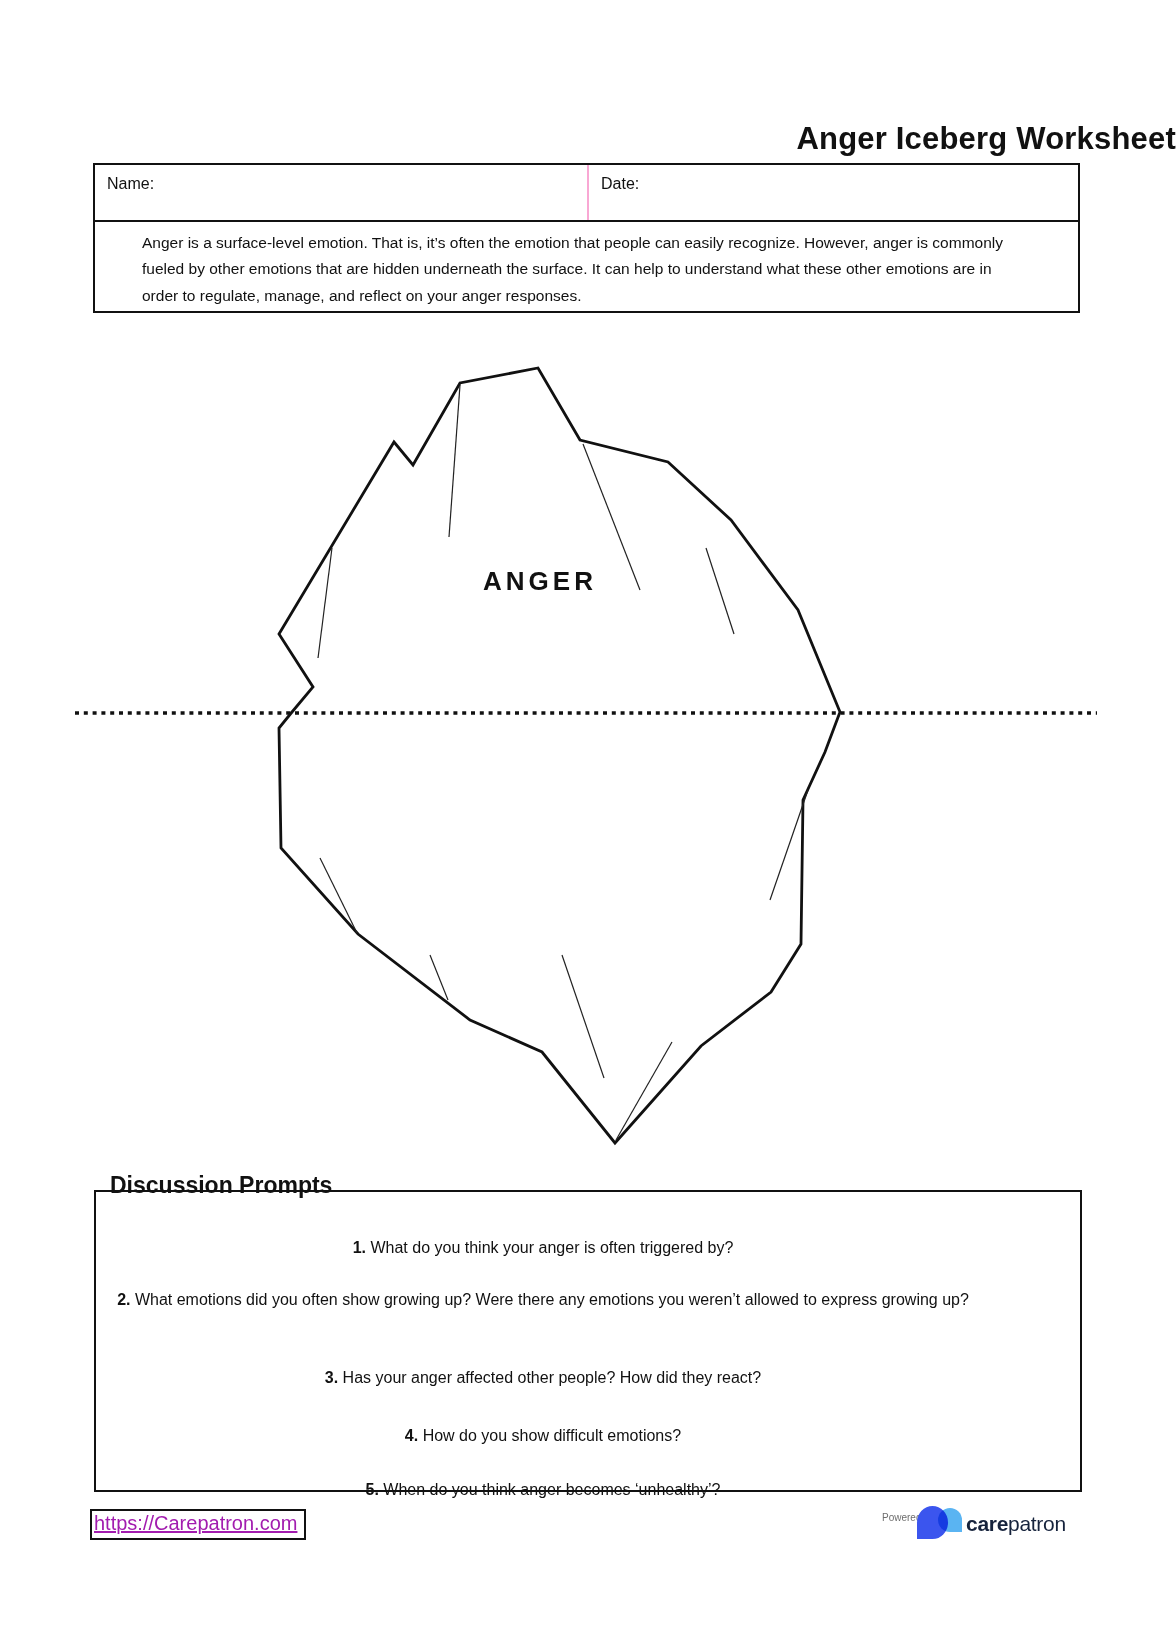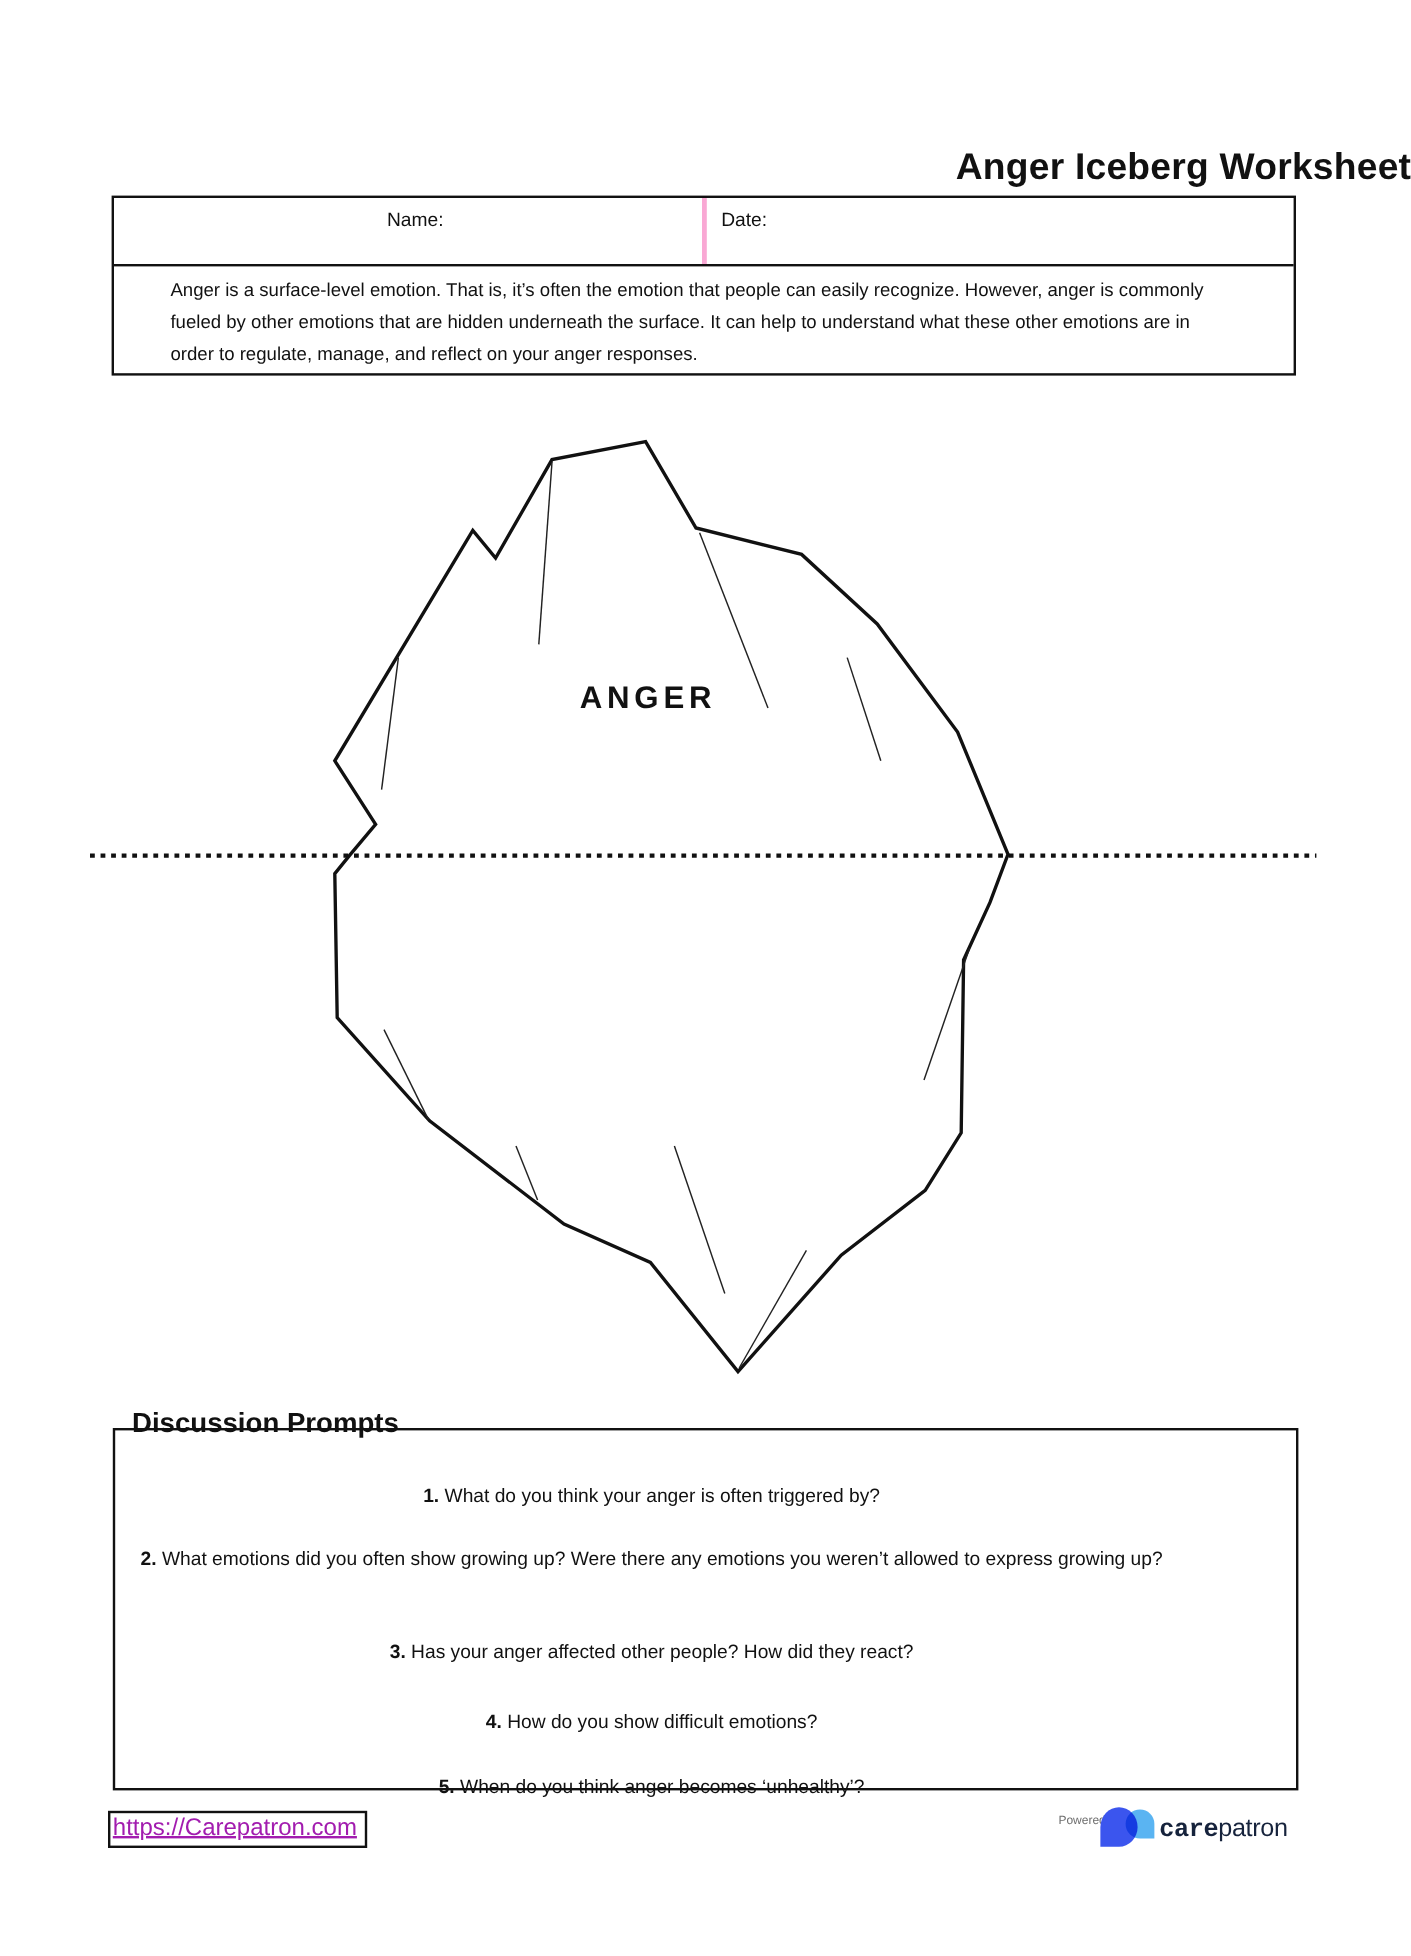--- a/index.html
+++ b/index.html
@@ -6,21 +6,21 @@
   .page{position:relative;width:1176px;height:1630px;background:#ffffff;
         font-family:"Liberation Sans",sans-serif;color:#111;overflow:hidden;}
 
   .title{position:absolute;top:100px;left:0;width:100%;text-align:right;
          font-size:31px;font-weight:bold;letter-spacing:.2px;}
 
   
   .meta-table{position:absolute;left:93px;top:163px;width:983px;border:2px solid #111;}
   .meta-row{display:grid;grid-template-columns:494px 1fr;height:55px;border-bottom:2px solid #111;}
   .meta-cell{font-size:16px;padding:10px 0 0 12px;}
-  .meta-cell.name{border-right:4px solid #f9a8d4;text-align:center;}
+  .meta-cell.name{border-right:2px solid #f9a8d4;}
   .desc{height:81px;padding:8px 68px 0 17px;font-size:15.5px;line-height:26.4px;margin-left:30px;}
 
   
   .iceberg-svg{position:absolute;left:0;top:0;width:1176px;height:1630px;pointer-events:none;}
   .iceberg-svg text{font-family:"Liberation Sans",sans-serif;font-weight:bold;
                     font-size:26px;letter-spacing:4px;fill:#111;}
 
   
   .prompts-heading{position:absolute;left:110px;top:1153px;font-size:23px;font-weight:bold;}
   .prompts-box{position:absolute;left:94px;top:1190px;width:984px;height:298px;border:2px solid #111;}
@@ -32,21 +32,21 @@
   .link-box{position:absolute;left:90px;top:1509px;border:2px solid #111;padding:1px 7px 3px 2px;}
   .link-box a{font-size:20px;color:#a21caf;text-decoration:underline;}
   .powered{position:absolute;left:854px;top:1512px;font-size:10px;color:#6e6e6e;margin-left:28px;}
   .logo-mark{position:absolute;left:917px;top:1505px;width:48px;height:38px;}
   .blob-left{position:absolute;left:0;top:1px;width:31px;height:33px;background:#3b55ee;
              border-radius:52% 52% 52% 0;}
   .blob-right{position:absolute;left:21px;top:3px;width:24px;height:24px;background:#5ab4f2;
               border-radius:50% 50% 0 50%;mix-blend-mode:multiply;}
   .wordmark{position:absolute;left:966px;top:1512px;font-size:21px;line-height:24px;
             color:#16233c;letter-spacing:-.3px;white-space:nowrap;}
-  .wordmark .bold{font-weight:bold;font-family:Liberation Mono, monospace;}
+  .wordmark .bold{font-weight:bold;}
 </style>
 </head>
 <body>
 
 <div class="page">
 
   <h1 class="title">Anger Iceberg Worksheet</h1>
 
   <div class="meta-table">
     <div class="meta-row">

